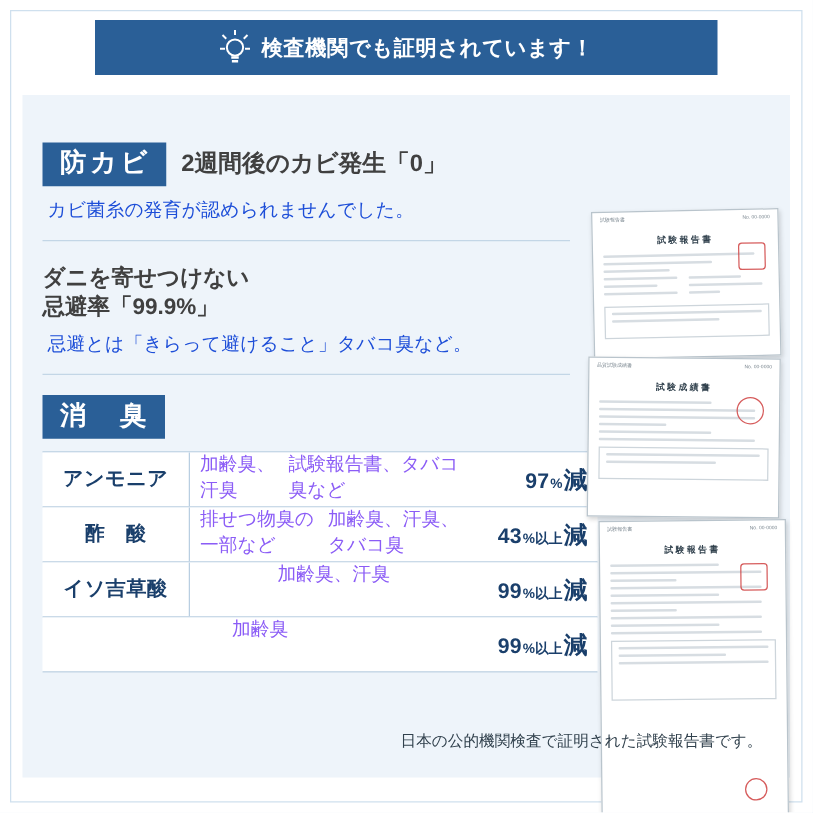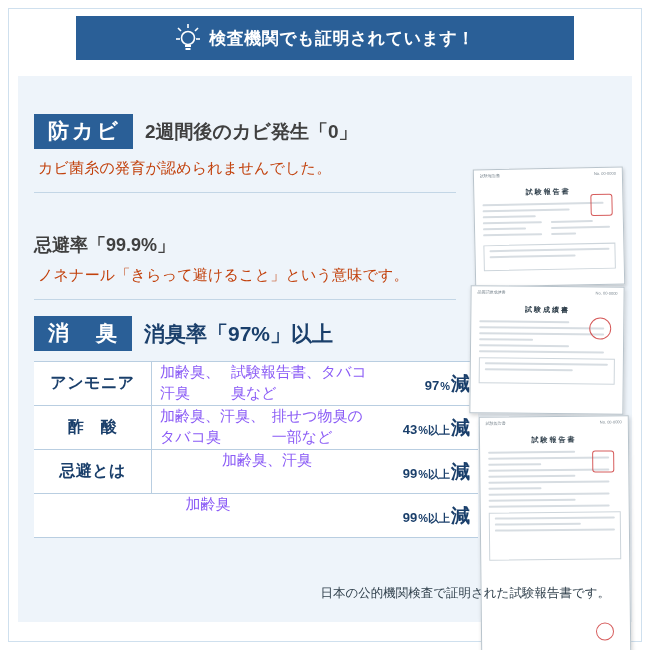--- a/index.html
+++ b/index.html
@@ -75,21 +75,21 @@
     line-height: 1.15;
   }
   .headline {
     color: #404040;
     font-size: 19px;
     font-weight: bold;
     line-height: 1.25;
   }
   .headline.two { font-size: 18px; }
   .sub {
-    color: #c2410c;
+    color: #1d4ed8;
     font-size: 15px;
     margin: 10px 0 0 4px;
     letter-spacing: 0.2px;
   }
   .divider {
     height: 1px;
     background: #c3d6e6;
     margin: 14px 0 0 0;
     width: 422px;
   }
@@ -142,21 +142,21 @@
     flex: 0 0 104px;
     display: flex;
     align-items: baseline;
     justify-content: flex-end;
     padding-right: 8px;
     align-self: center;
     color: #1a3f6b;
     font-weight: bold;
     white-space: nowrap;
   }
-  .odor-val .num { font-size: 13px; }
+  .odor-val .num { font-size: 17px; }
   .odor-val .suffix { font-size: 11px; margin: 0 1px; }
   .odor-val .gen { font-size: 19px; }
 
   
   .docs { position: absolute; left: 452px; top: 10px; width: 162px; height: 540px; }
   .doc {
     position: absolute;
     background: #ffffff;
     border: 1px solid #b9c4cc;
     box-shadow: 1px 2px 4px rgba(0,0,0,0.18);
@@ -238,62 +238,61 @@
 
       <div class="sec-row">
         <span class="chip">防カビ</span>
         <span class="headline">2週間後のカビ発生「0」</span>
       </div>
       <div class="sub">カビ菌糸の発育が認められませんでした。</div>
       <div class="divider"></div>
 
       <div class="sec-row sec2">
         <span class="headline two">
-          <br>
+          <span>ダニを寄せつけない</span><br>
           <span>忌避率「99.9%」</span>
         </span>
       </div>
-      <div class="sub">ノネナール「きらって避けること」という意味です。</div>
+      <div class="sub">忌避とは「きらって避けること」タバコ臭など。</div>
       <div class="divider"></div>
 
       <div class="sec-row sec3">
         <span class="chip">消　臭</span>
-        <span class="deo-head">消臭率「97%」以上</span>
       </div>
 
       <div class="odor-table">
 
         <div class="odor-row">
           <div class="odor-name">アンモニア</div>
           <div class="odor-desc">
             <span>加齢臭、汗臭</span>
             <span>試験報告書、タバコ臭など</span>
           </div>
           <div class="odor-val">
             <span class="num">97</span>
             <span class="suffix">%</span>
             <span class="gen">減</span>
           </div>
         </div>
 
         <div class="odor-row">
           <div class="odor-name">酢　酸</div>
           <div class="odor-desc">
+            <span>排せつ物臭の一部など</span>
             <span>加齢臭、汗臭、タバコ臭</span>
-            <span>排せつ物臭の一部など</span>
           </div>
           <div class="odor-val">
             <span class="num">43</span>
             <span class="suffix">%以上</span>
             <span class="gen">減</span>
           </div>
         </div>
 
         <div class="odor-row">
-          <div class="odor-name">忌避とは</div>
+          <div class="odor-name">イソ吉草酸</div>
           <div class="odor-desc">
             <span>加齢臭、汗臭</span>
           </div>
           <div class="odor-val">
             <span class="num">99</span>
             <span class="suffix">%以上</span>
             <span class="gen">減</span>
           </div>
         </div>
 

